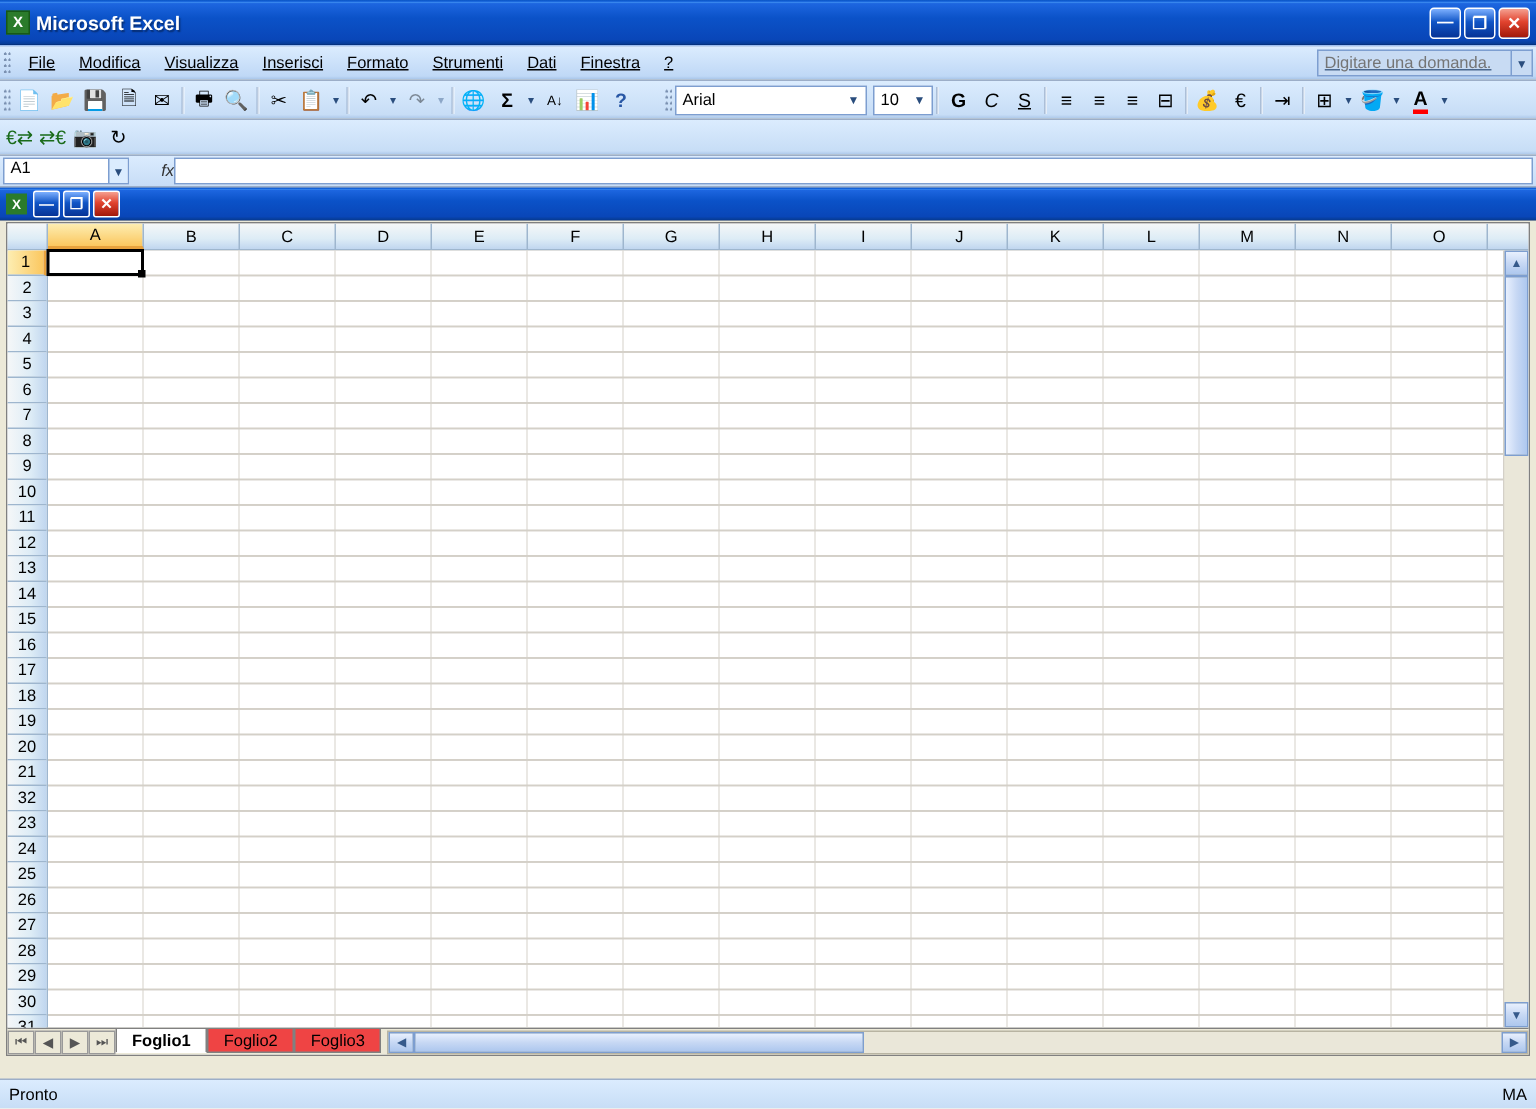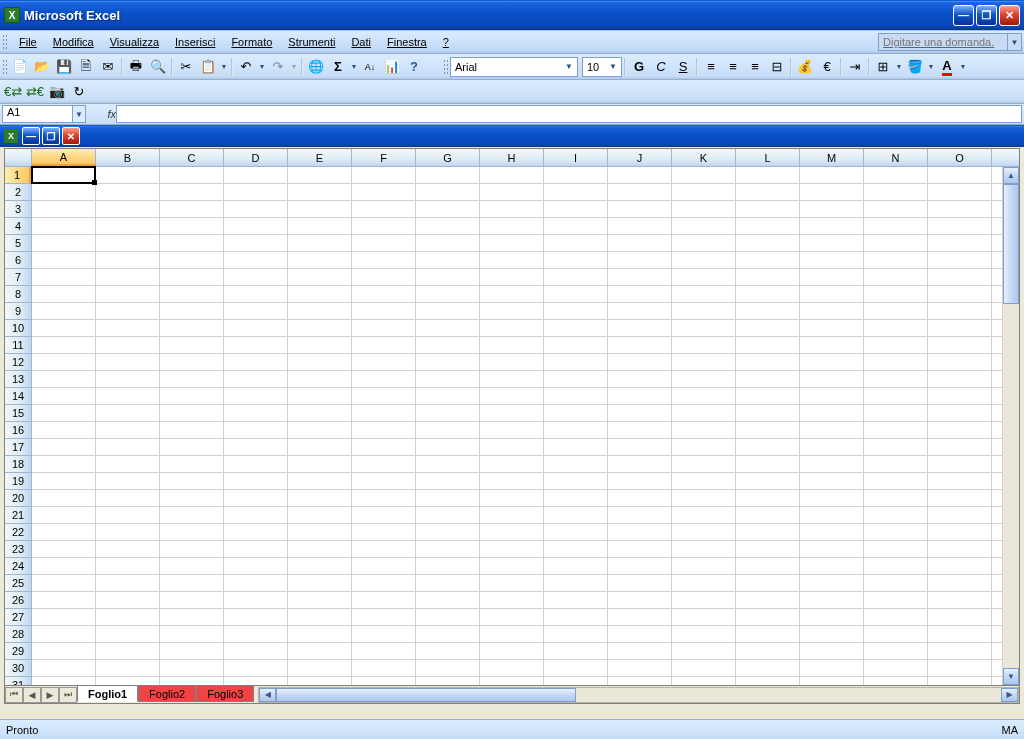--- a/index.html
+++ b/index.html
@@ -258,21 +258,21 @@
           <div class="rh">12</div>
           <div class="rh">13</div>
           <div class="rh">14</div>
           <div class="rh">15</div>
           <div class="rh">16</div>
           <div class="rh">17</div>
           <div class="rh">18</div>
           <div class="rh">19</div>
           <div class="rh">20</div>
           <div class="rh">21</div>
-          <div class="rh">22</div>
+          <div class="rh">32</div>
           <div class="rh">23</div>
           <div class="rh">24</div>
           <div class="rh">25</div>
           <div class="rh">26</div>
           <div class="rh">27</div>
           <div class="rh">28</div>
           <div class="rh">29</div>
           <div class="rh">30</div>
           <div class="rh">31</div>
         </div>

